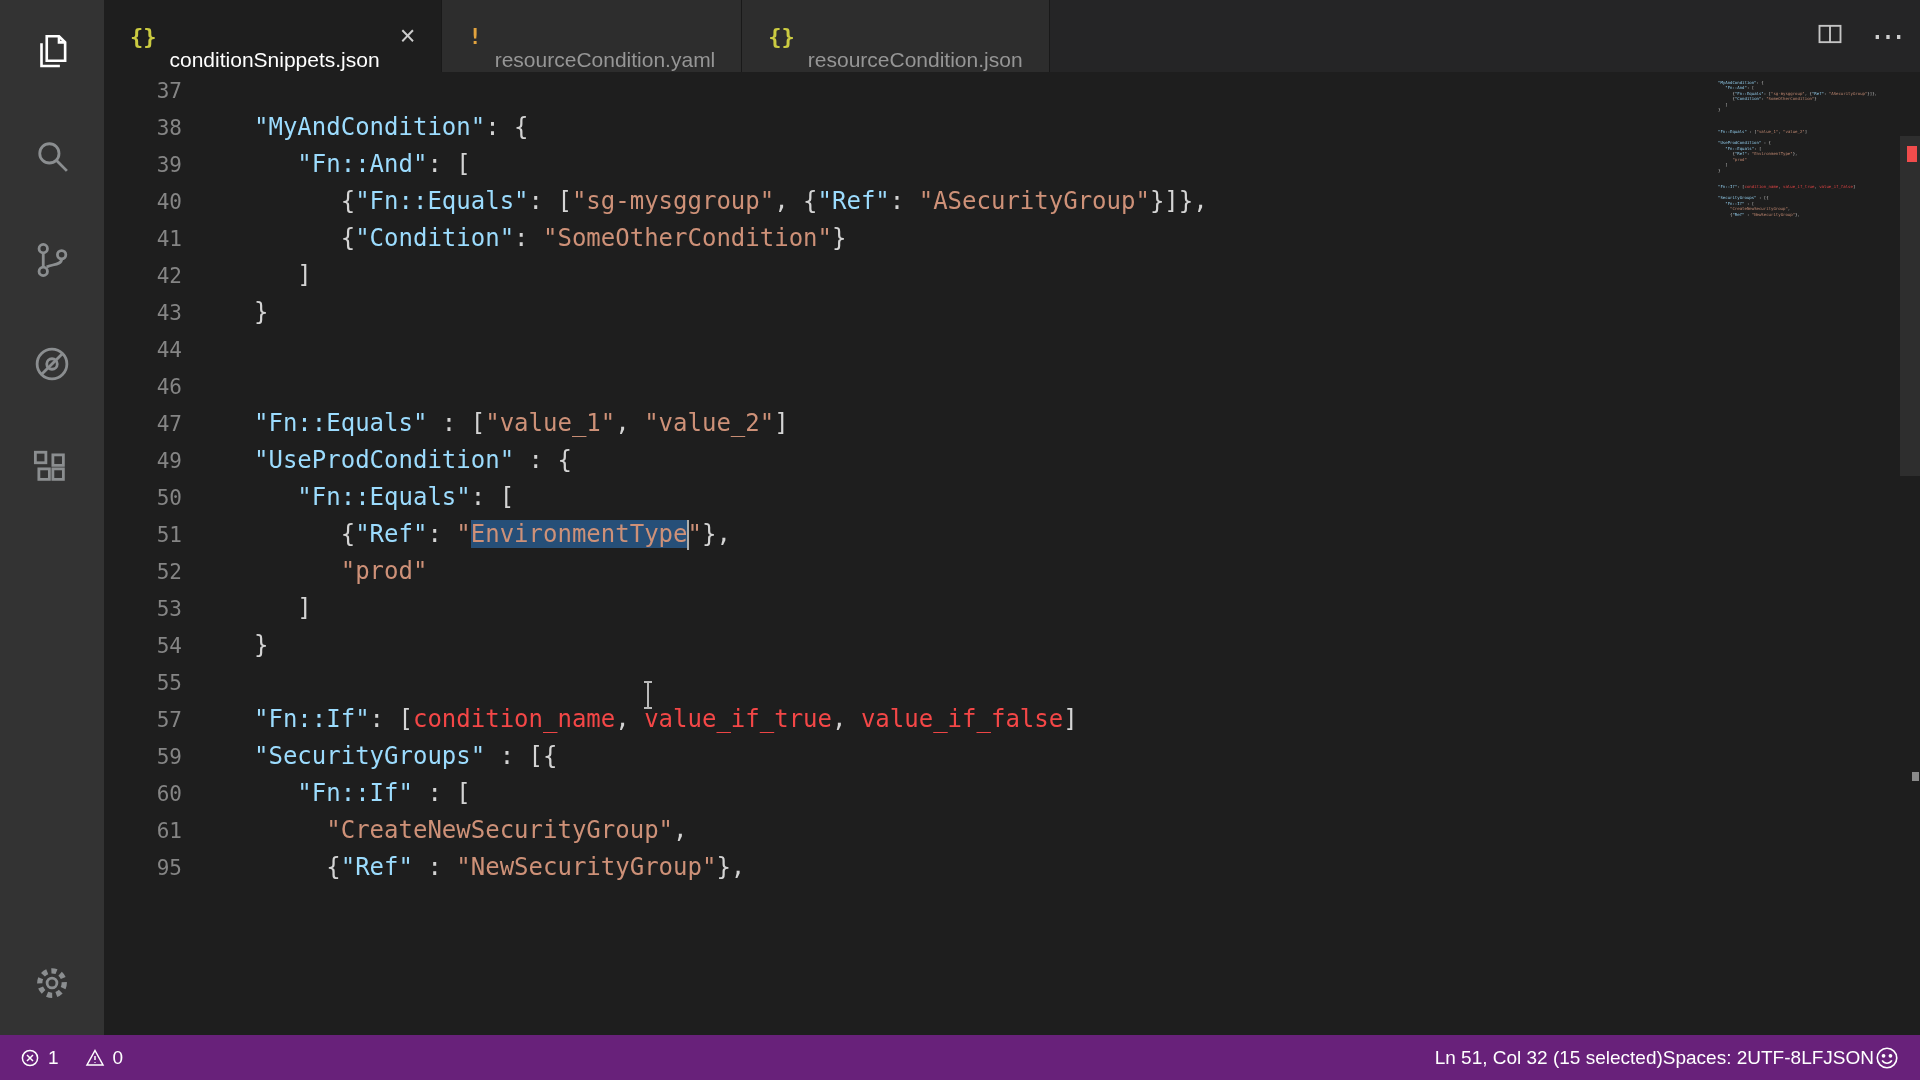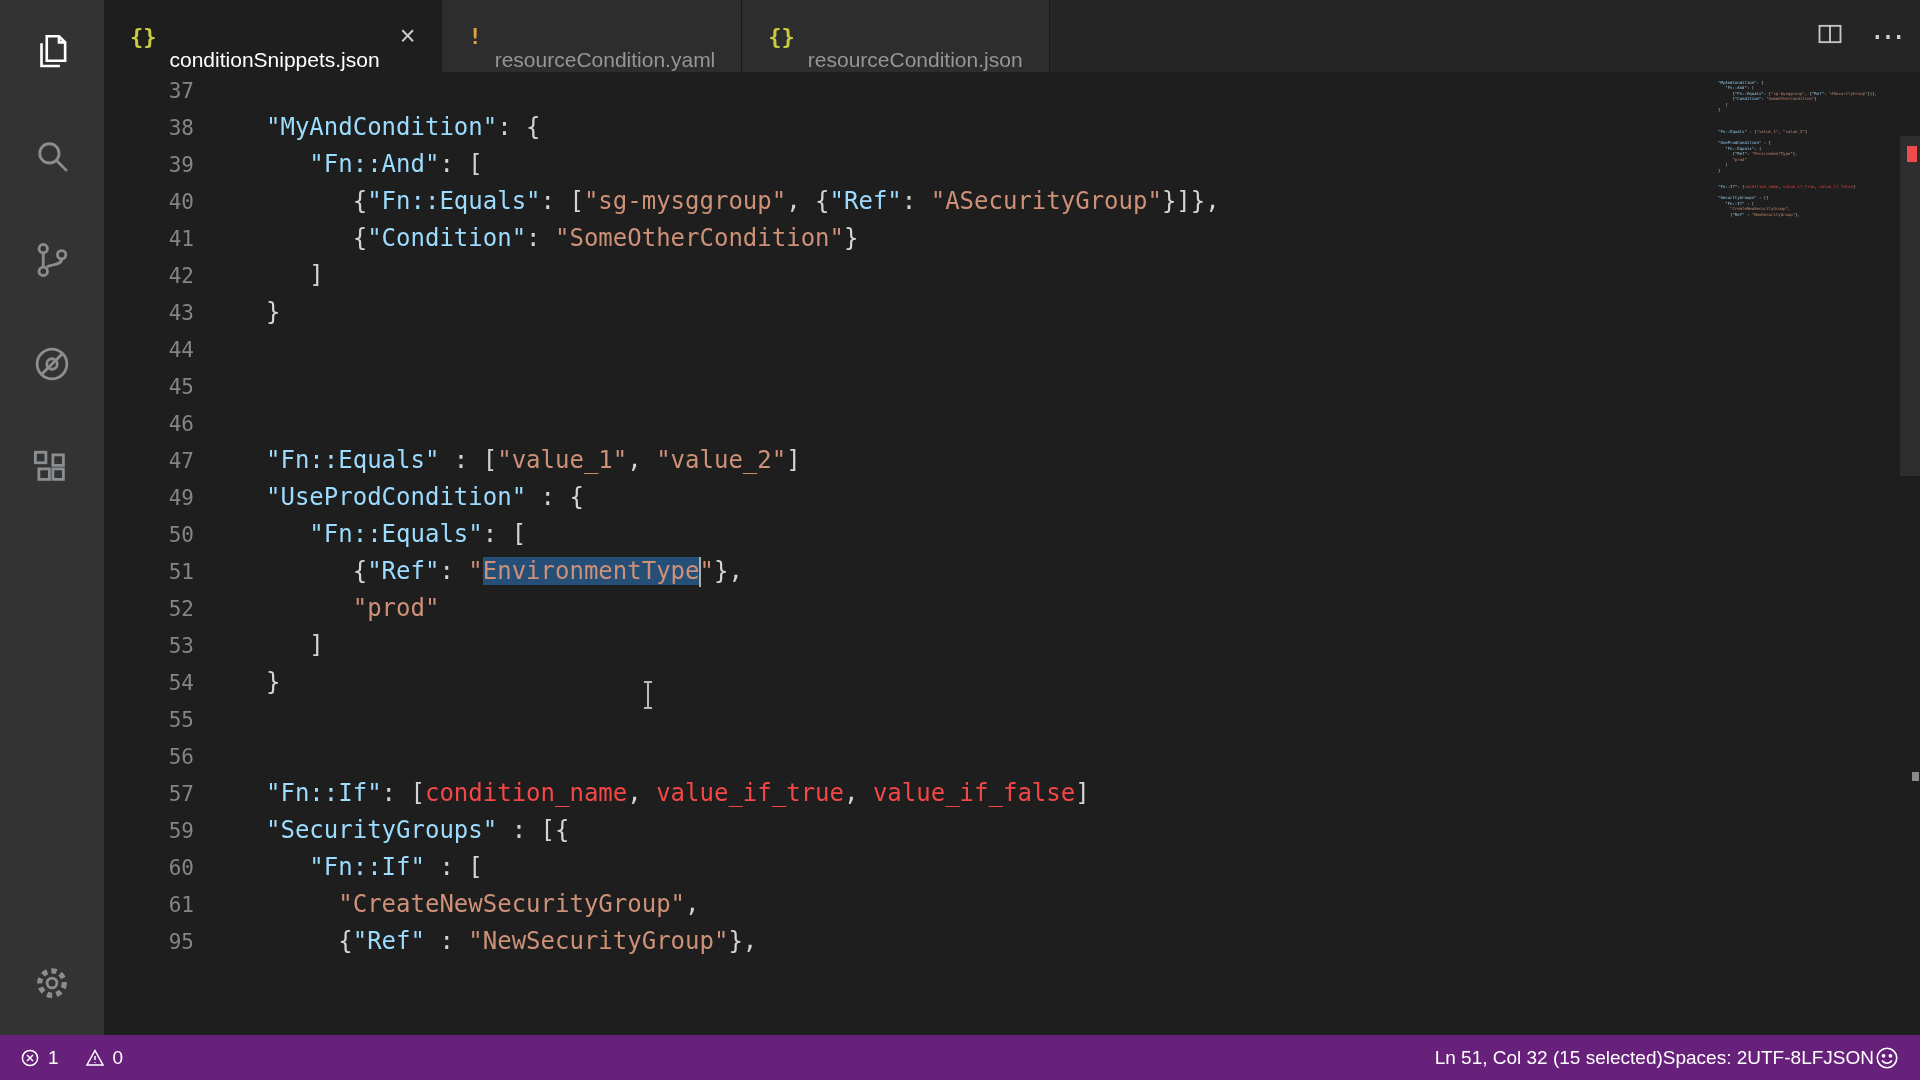--- a/index.html
+++ b/index.html
@@ -26,21 +26,21 @@
     border-right:1px solid #191919;cursor:pointer;}
   .tab.active{background:var(--bg);}
   .tab-icon{font-family:"DejaVu Sans Mono",monospace;font-weight:bold;font-size:22px;margin-right:13px;}
   .tab-label{font-size:21px;color:#969696;margin-top:48px;}
   .tab.active .tab-label{color:#ffffff;}
   .tab-close{margin-left:20px;font-size:27px;color:#cccccc;line-height:1;}
   .tab-actions{position:absolute;right:14px;top:0;height:72px;display:flex;align-items:center;gap:28px;color:#c5c5c5;}
   .tab-actions svg{width:28px;height:28px;}
   .more-dots{font-size:32px;letter-spacing:2px;color:#cfcfcf;}
   
-  .editor{position:absolute;left:0;top:72px;right:0;bottom:0;overflow:hidden;padding-left:12px;}
+  .editor{position:absolute;left:0;top:72px;right:0;bottom:0;overflow:hidden;}
   .row{height:37px;line-height:37px;white-space:pre;font-family:"DejaVu Sans Mono",monospace;}
   .ln{display:inline-block;width:78px;text-align:right;color:var(--line_num);font-size:21px;}
   .ct{margin-left:72px;font-size:24px;color:var(--pun);}
   .seg.key{color:var(--key);} .seg.str{color:var(--str);}
   .seg.pun{color:var(--pun);} .seg.err{color:var(--err);margin-top:10px;}
   .seg.sel{background:var(--sel_bg);}
   .caret{display:inline-block;width:2px;height:30px;background:#aeafad;vertical-align:middle;margin:0 -1px;}
   
   .minimap{position:absolute;top:2px;right:22px;width:180px;}
   .mrow{height:5.5px;line-height:5.5px;font-size:4px;white-space:pre;
@@ -141,31 +141,29 @@
   <div class="editor">
     <div id="lines">
         <div class="row"><span class="ln">37</span><span class="ct"></span></div>
         <div class="row"><span class="ln">38</span><span class="ct"><span class="seg key">"MyAndCondition"</span><span class="seg pun">: {</span></span></div>
         <div class="row"><span class="ln">39</span><span class="ct"><span class="seg pun">   </span><span class="seg key">"Fn::And"</span><span class="seg pun">: [</span></span></div>
         <div class="row"><span class="ln">40</span><span class="ct"><span class="seg pun">      {</span><span class="seg key">"Fn::Equals"</span><span class="seg pun">: [</span><span class="seg str">"sg-mysggroup"</span><span class="seg pun">, {</span><span class="seg key">"Ref"</span><span class="seg pun">: </span><span class="seg str">"ASecurityGroup"</span><span class="seg pun">}]},</span></span></div>
         <div class="row"><span class="ln">41</span><span class="ct"><span class="seg pun">      {</span><span class="seg key">"Condition"</span><span class="seg pun">: </span><span class="seg str">"SomeOtherCondition"</span><span class="seg pun">}</span></span></div>
         <div class="row"><span class="ln">42</span><span class="ct"><span class="seg pun">   ]</span></span></div>
         <div class="row"><span class="ln">43</span><span class="ct"><span class="seg pun">}</span></span></div>
         <div class="row"><span class="ln">44</span><span class="ct"></span></div>
-        <div class="row"><span class="ln">45</span><span class="ct"></span></div>
         <div class="row"><span class="ln">46</span><span class="ct"></span></div>
         <div class="row"><span class="ln">47</span><span class="ct"><span class="seg key">"Fn::Equals"</span><span class="seg pun"> : [</span><span class="seg str">"value_1"</span><span class="seg pun">, </span><span class="seg str">"value_2"</span><span class="seg pun">]</span></span></div>
         <div class="row"><span class="ln">49</span><span class="ct"><span class="seg key">"UseProdCondition"</span><span class="seg pun"> : {</span></span></div>
         <div class="row"><span class="ln">50</span><span class="ct"><span class="seg pun">   </span><span class="seg key">"Fn::Equals"</span><span class="seg pun">: [</span></span></div>
         <div class="row"><span class="ln">51</span><span class="ct"><span class="seg pun">      {</span><span class="seg key">"Ref"</span><span class="seg pun">: </span><span class="seg str">"</span><span class="seg str sel">EnvironmentType</span><span class="caret"></span><span class="seg str">"</span><span class="seg pun">},</span></span></div>
         <div class="row"><span class="ln">52</span><span class="ct"><span class="seg pun">      </span><span class="seg str">"prod"</span></span></div>
         <div class="row"><span class="ln">53</span><span class="ct"><span class="seg pun">   ]</span></span></div>
         <div class="row"><span class="ln">54</span><span class="ct"><span class="seg pun">}</span></span></div>
         <div class="row"><span class="ln">55</span><span class="ct"></span></div>
-        <div class="row"><span class="ln">56</span><span class="ct"></span></div>
         <div class="row"><span class="ln">57</span><span class="ct"><span class="seg key">"Fn::If"</span><span class="seg pun">: [</span><span class="seg err">condition_name</span><span class="seg pun">, </span><span class="seg err">value_if_true</span><span class="seg pun">, </span><span class="seg err">value_if_false</span><span class="seg pun">]</span></span></div>
         <div class="row"><span class="ln">59</span><span class="ct"><span class="seg key">"SecurityGroups"</span><span class="seg pun"> : [{</span></span></div>
         <div class="row"><span class="ln">60</span><span class="ct"><span class="seg pun">   </span><span class="seg key">"Fn::If"</span><span class="seg pun"> : [</span></span></div>
         <div class="row"><span class="ln">61</span><span class="ct"><span class="seg pun">     </span><span class="seg str">"CreateNewSecurityGroup"</span><span class="seg pun">,</span></span></div>
         <div class="row"><span class="ln">95</span><span class="ct"><span class="seg pun">     {</span><span class="seg key">"Ref"</span><span class="seg pun"> : </span><span class="seg str">"NewSecurityGroup"</span><span class="seg pun">},</span></span></div>
       </div>
 
     <div class="minimap" id="minimap">
         <div class="mrow"></div>
         <div class="mrow"><span class="seg key">"MyAndCondition"</span><span class="seg pun">: {</span></div>

